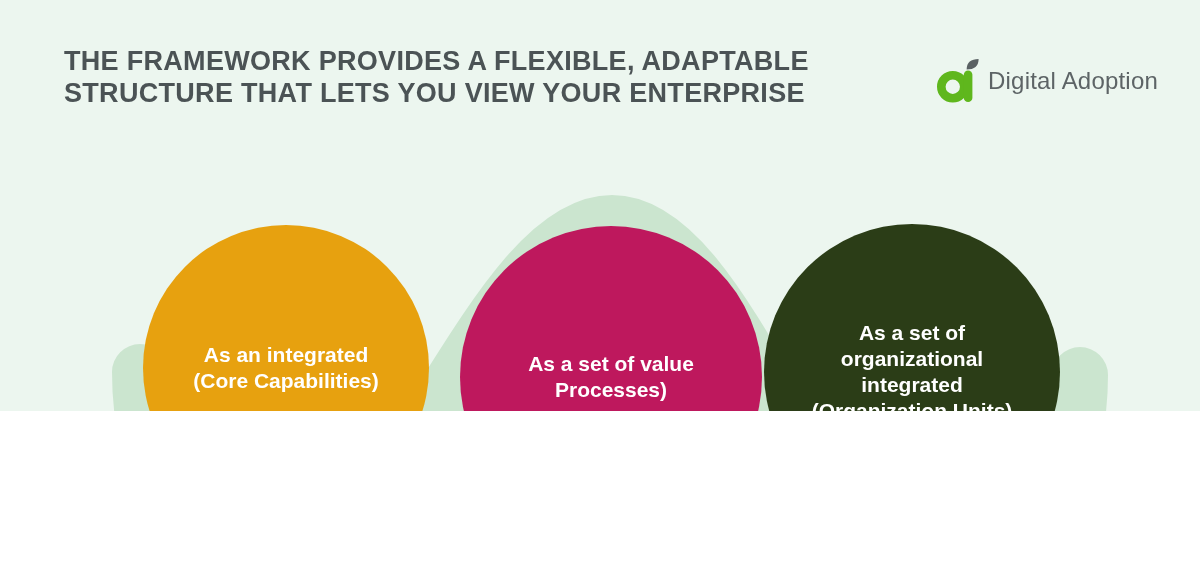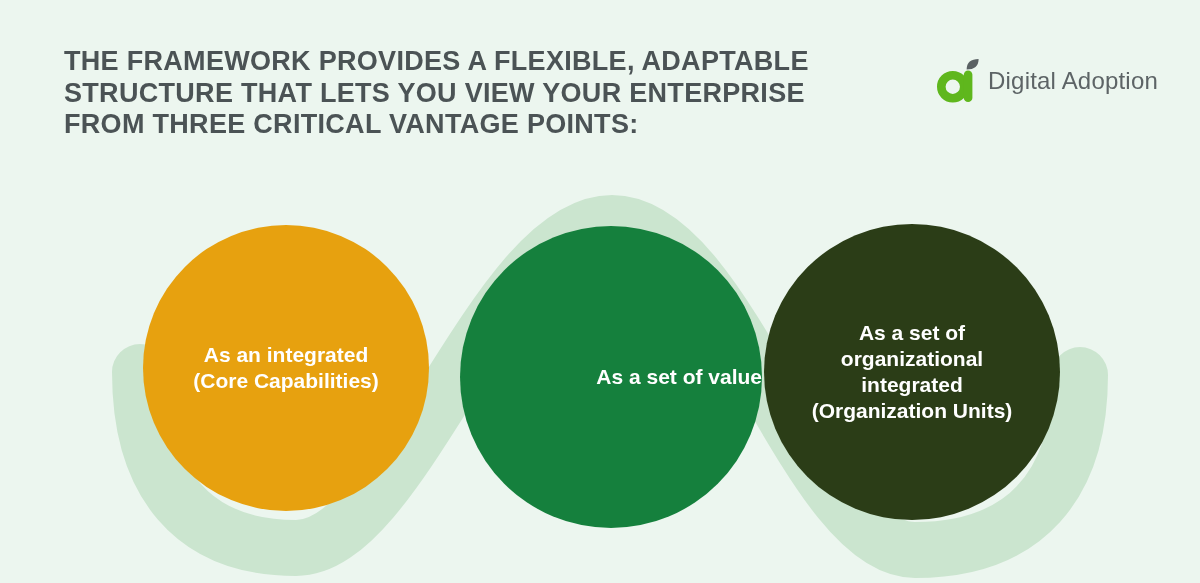--- a/index.html
+++ b/index.html
@@ -1,21 +1,21 @@
 <!DOCTYPE html>
 <html><head>
 <meta charset="utf-8">
 <style>
   html, body { margin: 0; padding: 0; }
   body { font-family: "Liberation Sans", sans-serif; }
 
   .stage {
     position: relative;
     width: 1200px;
-    height: 583px;
+    height: 411px;
     overflow: hidden;
     background: #ECF6EF;
   }
 
   
   .ribbon-svg {
     position: absolute;
     left: 0; top: 0;
     width: 1200px; height: 583px;
     display: block;
@@ -83,21 +83,20 @@
     <path d="M 140 372
              C 140 482, 192 548, 296 548
              C 402 548, 496 223, 612 223
              C 728 223, 808 550, 915 550
              C 1026 550, 1080 484, 1080 375" fill="none" stroke-width="56" stroke-linecap="round" stroke="#CBE5CF"></path>
   </svg>
 
   <div class="heading" style="color: rgb(75, 83, 85);">
     <div class="line">THE FRAMEWORK PROVIDES A FLEXIBLE, ADAPTABLE</div>
     <div class="line">STRUCTURE THAT LETS YOU VIEW YOUR ENTERPRISE</div>
-    <div class="line">FROM THREE CRITICAL VANTAGE POINTS:</div>
   </div>
 
   <div class="logo">
     <svg class="logo-icon" width="44" height="46" viewBox="0 0 46 46" aria-hidden="true">
 
       <circle cx="16.5" cy="29" r="12" fill="none" stroke-width="9" stroke="#5FB71D"></circle>
 
       <rect x="28" y="12" width="9" height="33" rx="4.5" fill="#5FB71D"></rect>
 
       <path d="M 31 11 C 31 3.5 35.5 0 43.5 0 C 43.5 7.5 39 11 31 11 Z" fill="#5A6163"></path>
@@ -105,23 +104,24 @@
     <span class="logo-text" style="color: rgb(93, 100, 102);">Digital Adoption</span>
   </div>
 
   <div class="circle circle-caps" style="background-color: rgb(231, 161, 15);">
     <div class="circle-text" style="color: rgb(255, 255, 255);">
       <div class="line">As an integrated</div>
       <div class="line">(Core Capabilities)</div>
     </div>
   </div>
 
-  <div class="circle circle-values" style="background-color: #15803d; justify-content: flex-end;">
+  <div class="circle circle-values" style="background-color: #be185d;">
     <div class="circle-text" style="color: rgb(255, 255, 255);">
       <div class="line">As a set of value</div>
+      <div class="line">Processes)</div>
     </div>
   </div>
 
   <div class="circle circle-org" style="background-color: rgb(43, 61, 23);">
     <div class="circle-text" style="color: rgb(255, 255, 255);">
       <div class="line">As a set of</div>
       <div class="line">organizational</div>
       <div class="line">integrated</div>
       <div class="line">(Organization Units)</div>
     </div>

